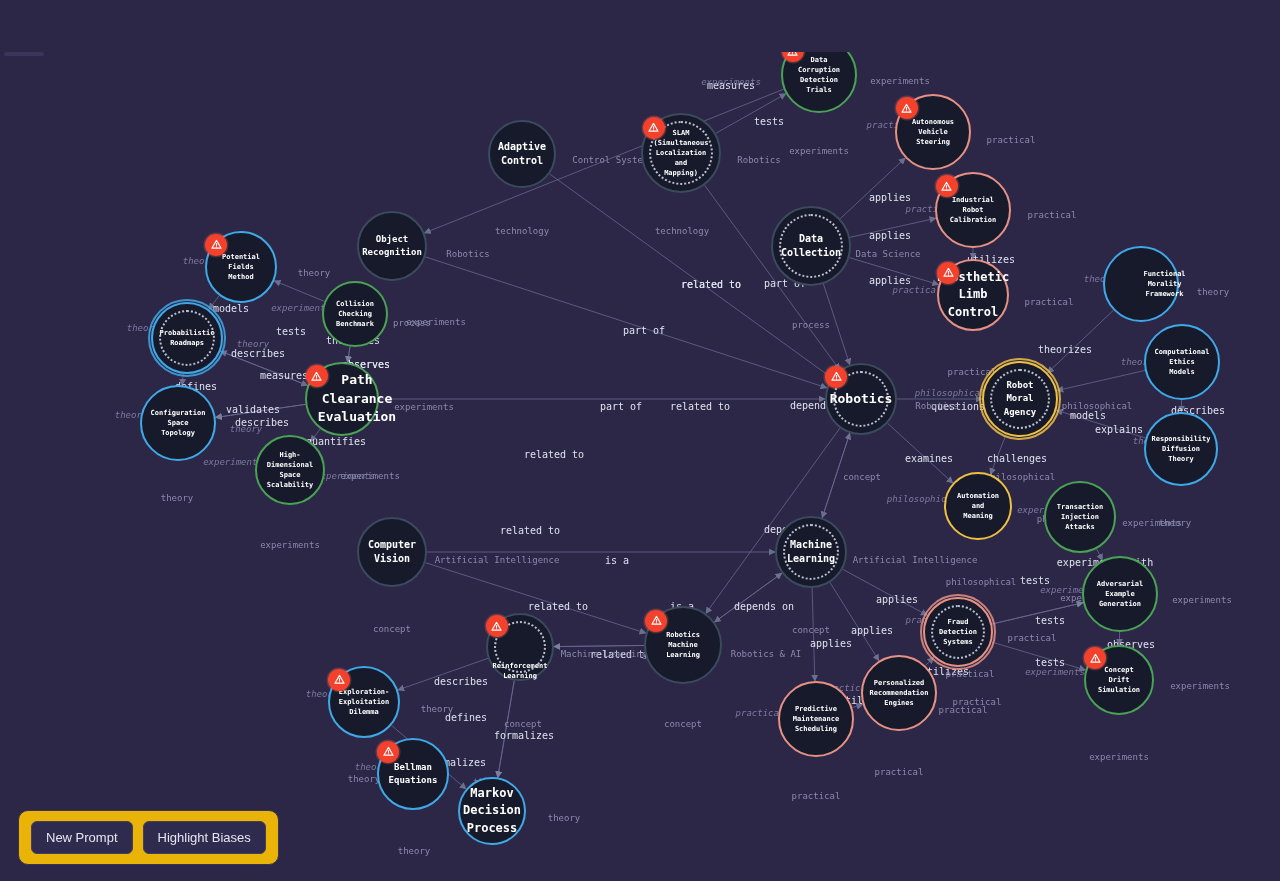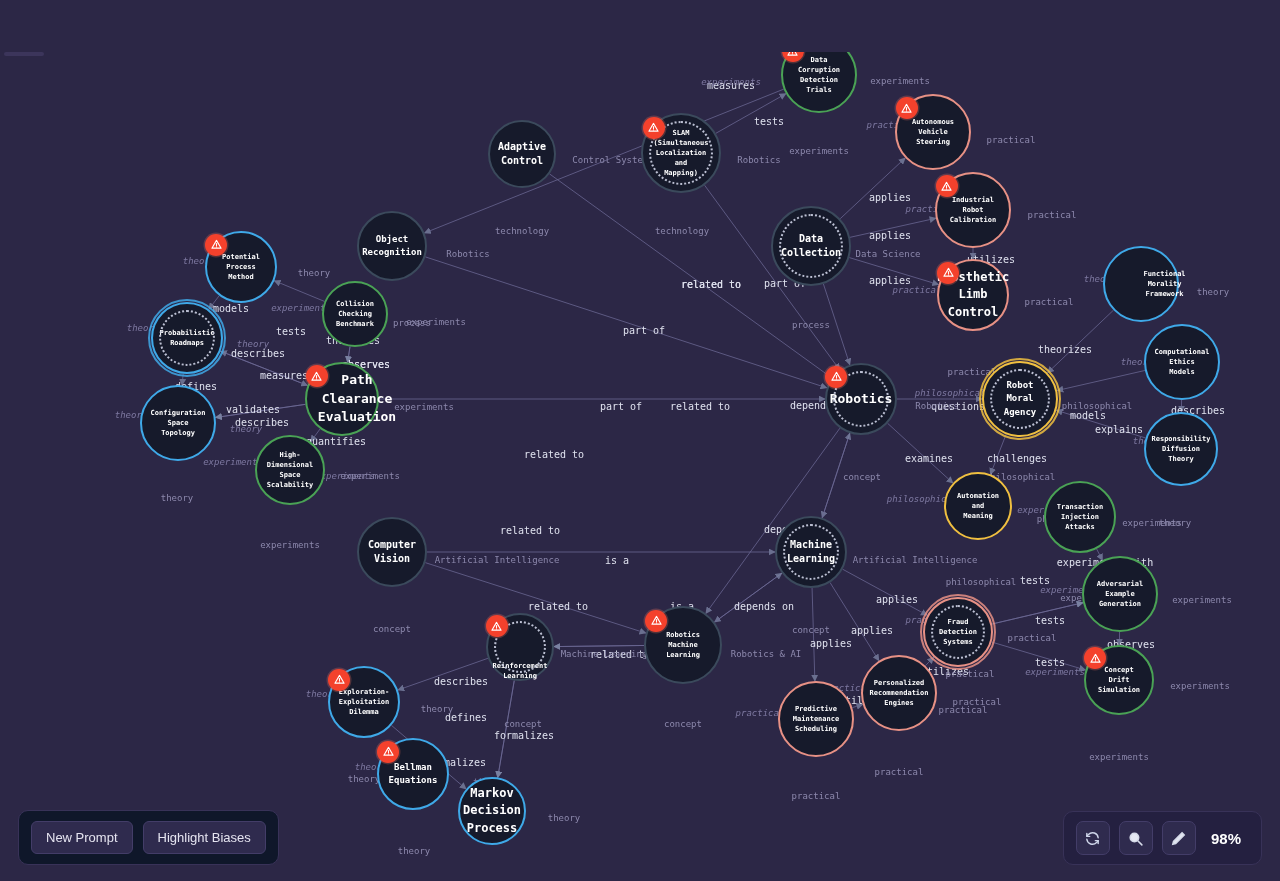--- a/index.html
+++ b/index.html
@@ -104,21 +104,21 @@
     z-index:8;
     transform:translate(-50%,-50%);
     pointer-events:none;
   }
   .elabel.dim { color:#8d89ad; font-size:9px; }
   .elabel.ital { color:#7d78a0; font-style:italic; font-size:9px; }
 
   
   .toolbar-left {
     position:absolute; left:18px; bottom:16px;
-    background:#0f172a; border:1px solid #383258;
+    background:#eab308; border:1px solid #383258;
     border-radius:10px; padding:10px 12px;
     display:flex; gap:10px; z-index:50;
   }
   .tbtn {
     background:#2f2b4e; border:1px solid #433d68;
     border-radius:6px; color:#e5e4f0;
     font-family:"Liberation Sans", sans-serif; font-size:13px;
     padding:8px 14px; cursor:pointer; white-space:nowrap;
   }
   .toolbar-right {
@@ -263,21 +263,21 @@
               <path d="M12 17.2v.1"></path>
             </svg>
           </div>
         </div>
         <div class="node" style="left: 357px; top: 159px; height: 70px; width: 70px; border: 2px solid rgb(59, 74, 92); color: rgb(59, 74, 92);">
           <span class="lbl" style="font-size: 9px;">Object
 Recognition</span>
         </div>
         <div class="node" style="left: 205px; top: 179px; height: 72px; width: 72px; border: 2px solid rgb(63, 169, 232); color: rgb(63, 169, 232);">
           <span class="lbl" style="font-size: 7px;">Potential
-Process
+Fields
 Method</span>
           <div class="badge" style="left: -1.54617px; top: 0.683326px;">
             <svg viewBox="0 0 24 24" fill="none" stroke="#fff" stroke-width="2.4" stroke-linecap="round" stroke-linejoin="round">
               <path d="M12 3 L22 20 H2 Z"></path>
               <path d="M12 10v4"></path>
               <path d="M12 17.2v.1"></path>
             </svg>
           </div>
         </div>
         <div class="node dotted" style="left: 771px; top: 154px; height: 80px; width: 80px; border: 2px solid rgb(59, 74, 92); color: rgb(59, 74, 92);">
@@ -590,36 +590,14 @@
         <div class="elabel dim" style="left: 414px; top: 799px;">theory</div>
         <div class="elabel " style="left: 711px; top: 232px;">related to</div>
       </div>
   </div>
 
   <div class="toolbar-left">
     <button class="tbtn">New Prompt</button>
     <button class="tbtn">Highlight Biases</button>
   </div>
 
-  <div class="toolbar-right">
-    <div class="ibtn">
-      <svg viewBox="0 0 24 24" fill="none" stroke="#cfd6ea" stroke-width="2" stroke-linecap="round">
-        <path d="M20 11A8 8 0 0 0 6.3 6.3L4 8.5"></path>
-          <path d="M4 5v4h4"></path>
-        <path d="M4 13a8 8 0 0 0 13.7 4.7L20 15.5"></path>
-          <path d="M20 19v-4h-4"></path>
-      </svg>
-    </div>
-    <div class="ibtn">
-      <svg viewBox="0 0 24 24" fill="none" stroke="#d6dbe9" stroke-width="2.2" stroke-linecap="round">
-        <circle cx="10.5" cy="10.5" r="6" fill="#e6e9f3" stroke="#d6dbe9"></circle>
-        <path d="M15.2 15.2 L21 21"></path>
-      </svg>
-    </div>
-    <div class="ibtn">
-      <svg viewBox="0 0 24 24" fill="none" stroke="#d6dbe9" stroke-width="2.2" stroke-linecap="round">
-        <path d="M17 4 L20 7 L8 19 L4 20 L5 16 Z" fill="#e6e9f3" stroke="#d6dbe9"></path>
-      </svg>
-    </div>
-    <div class="zoomlvl">98%</div>
-  </div>
 
 </div>
 
 </body></html>

